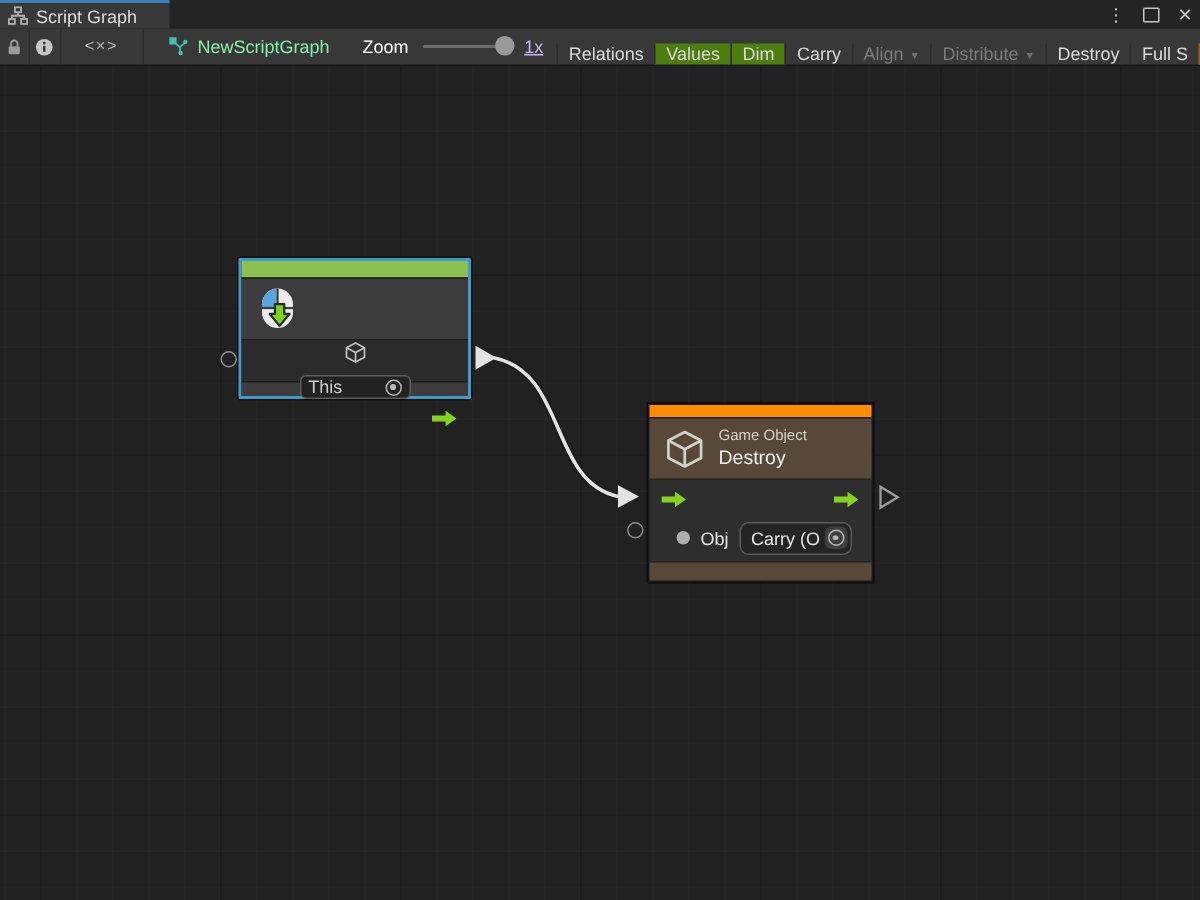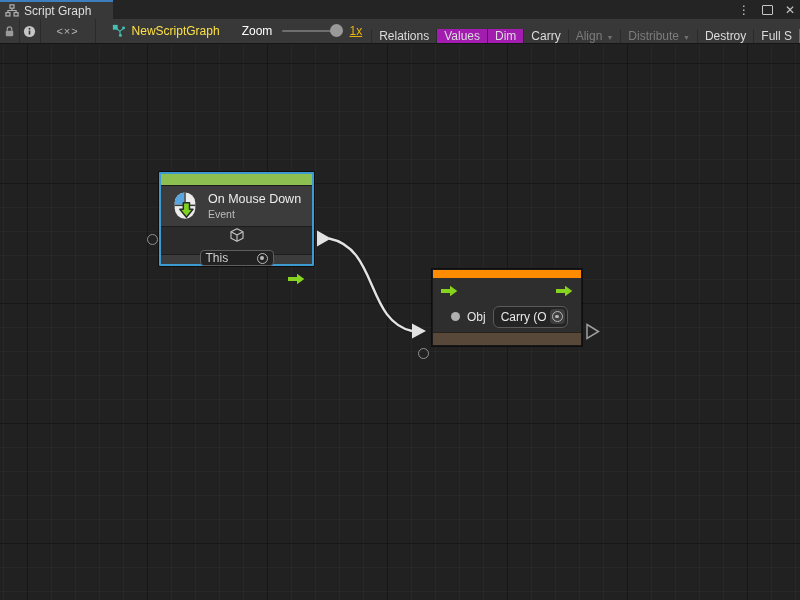--- a/index.html
+++ b/index.html
@@ -15,30 +15,30 @@
   .wc-glyph{font-size:12px;line-height:1;cursor:default;}
   .wc-max{width:9px;height:8px;border:1.5px solid #C6C6C6;border-radius:1px;}
 
   
   .toolbar{height:24px;background:#383838;border-bottom:1px solid #161616;
     display:flex;align-items:stretch;color:#D8D8D8;font-size:12px;white-space:nowrap;}
   .tbtn{display:flex;align-items:center;justify-content:center;border-right:1px solid #2B2B2B;cursor:default;}
   .tbtn.lockb{width:24px;}
   .tbtn.infob{width:26px;}
   .tbtn.codeb{width:70px;color:#B4B4B4;font-size:11px;letter-spacing:1px;}
-  .crumb{display:flex;align-items:center;gap:6px;margin-left:16px;color:#fde047;}
+  .crumb{display:flex;align-items:center;gap:6px;margin-left:16px;color:#86efac;}
   .zoomlbl{margin-left:22px;align-self:center;color:#ffffff;}
   .slider{position:relative;width:78px;height:100%;margin-left:10px;}
   .slider .track{position:absolute;left:0;right:0;top:11px;height:2px;background:#6E6E6E;border-radius:1px;}
   .slider .handle{position:absolute;right:0;top:5px;width:13px;height:13px;border-radius:50%;background:#999;}
-  .zoomval{margin-left:7px;align-self:center;color:#eab308;text-decoration:underline;}
+  .zoomval{margin-left:7px;align-self:center;color:#c4b5fd;text-decoration:underline;}
   .tb-buttons{display:flex;align-items:flex-end;margin-left:9px;}
   .tb-btn{display:flex;align-items:center;gap:4px;padding:0 7px;border-left:1px solid #2B2B2B;color:#DCDCDC;cursor:default;}
   .tb-btn:last-child{border-right:1px solid #a16207;}
-  .tb-btn.active{background:#a21caf;}
+  .tb-btn.active{background:#4d7c0f;}
   .tb-btn.disabled{color:#7C7C7C;}
   .dd{font-size:7px;color:#9A9A9A;padding-top:2px;}
   .tb-btn.disabled .dd{color:#707070;}
 
   
   .canvas{position:absolute;top:44px;left:0;width:800px;height:556px;background-color:#212121;
     background-image:
       linear-gradient(to right, rgba(0,0,0,0.42) 0 1px, transparent 1px),
       linear-gradient(to bottom, rgba(0,0,0,0.42) 0 1px, transparent 1px),
       linear-gradient(to right, rgba(255,255,255,0.028) 0 1px, transparent 1px),
@@ -192,24 +192,20 @@
       <div class="n-header">
         <span style="display:flex;">
           <svg width="30" height="30" viewBox="0 0 32 32">
             <rect x="5" y="1.5" width="22" height="28" rx="11" fill="#ECECEC"></rect>
             <path d="M15.2 1.5 A11 11 0 0 0 5 12.5 V14.5 H15.2 Z" fill="#58A6E0"></path>
             <rect x="15.2" y="1.5" width="1.6" height="13" fill="#3C3C3C"></rect>
             <rect x="5" y="14.5" width="22" height="1.6" fill="#3C3C3C"></rect>
             <path d="M14.2 12.5 H20.8 V19.5 H24.5 L17.5 28 L10.5 19.5 H14.2 Z" fill="#7ED321" stroke="#2B2B2B" stroke-width="1.6" stroke-linejoin="round"></path>
           </svg>
         </span>
-        <div>
-          <div class="n-title">On Mouse Down</div>
-          <div class="n-sub">Event</div>
-        </div>
       </div>
       <div class="n-body">
         <div class="n1-row">
           <span style="display:flex;">
             <svg width="16" height="16" viewBox="0 0 24 24" fill="none" stroke="#C4C4C4" stroke-width="1.7" stroke-linejoin="round">
               <path d="M12 2.5 L21 7.2 V16.8 L12 21.5 L3 16.8 V7.2 Z"></path>
               <path d="M3 7.2 L12 12 L21 7.2 M12 12 V21.5"></path>
             </svg>
           </span>
           <div class="field field-this">
@@ -221,20 +217,32 @@
                 <path d="M0 4 H9 V0.8 L16.3 6 L9 11.2 V8 H0 Z" fill="#86D420"></path>
               </svg>
           </span>
         </div>
       </div>
       <div class="n-footer"></div>
     </div>
 
     <div class="node node2">
       <div class="accent-orange"></div>
+      <div class="n-header">
+        <span style="display:flex;">
+          <svg width="29" height="29" viewBox="0 0 24 24" fill="none" stroke="#D6D0C6" stroke-width="1.5" stroke-linejoin="round">
+            <path d="M12 2.5 L21 7.2 V16.8 L12 21.5 L3 16.8 V7.2 Z"></path>
+            <path d="M3 7.2 L12 12 L21 7.2 M12 12 V21.5"></path>
+          </svg>
+        </span>
+        <div>
+          <div class="n-cat">Game Object</div>
+          <div class="n-title">Destroy</div>
+        </div>
+      </div>
       <div class="n-body">
         <div class="n2-row1">
           <span class="arrow-port">
             <svg width="17" height="12" viewBox="0 0 17 12">
                 <path d="M0 4 H9 V0.8 L16.3 6 L9 11.2 V8 H0 Z" fill="#86D420"></path>
               </svg>
           </span>
           <span class="arrow-port">
             <svg width="17" height="12" viewBox="0 0 17 12">
                 <path d="M0 4 H9 V0.8 L16.3 6 L9 11.2 V8 H0 Z" fill="#86D420"></path>

